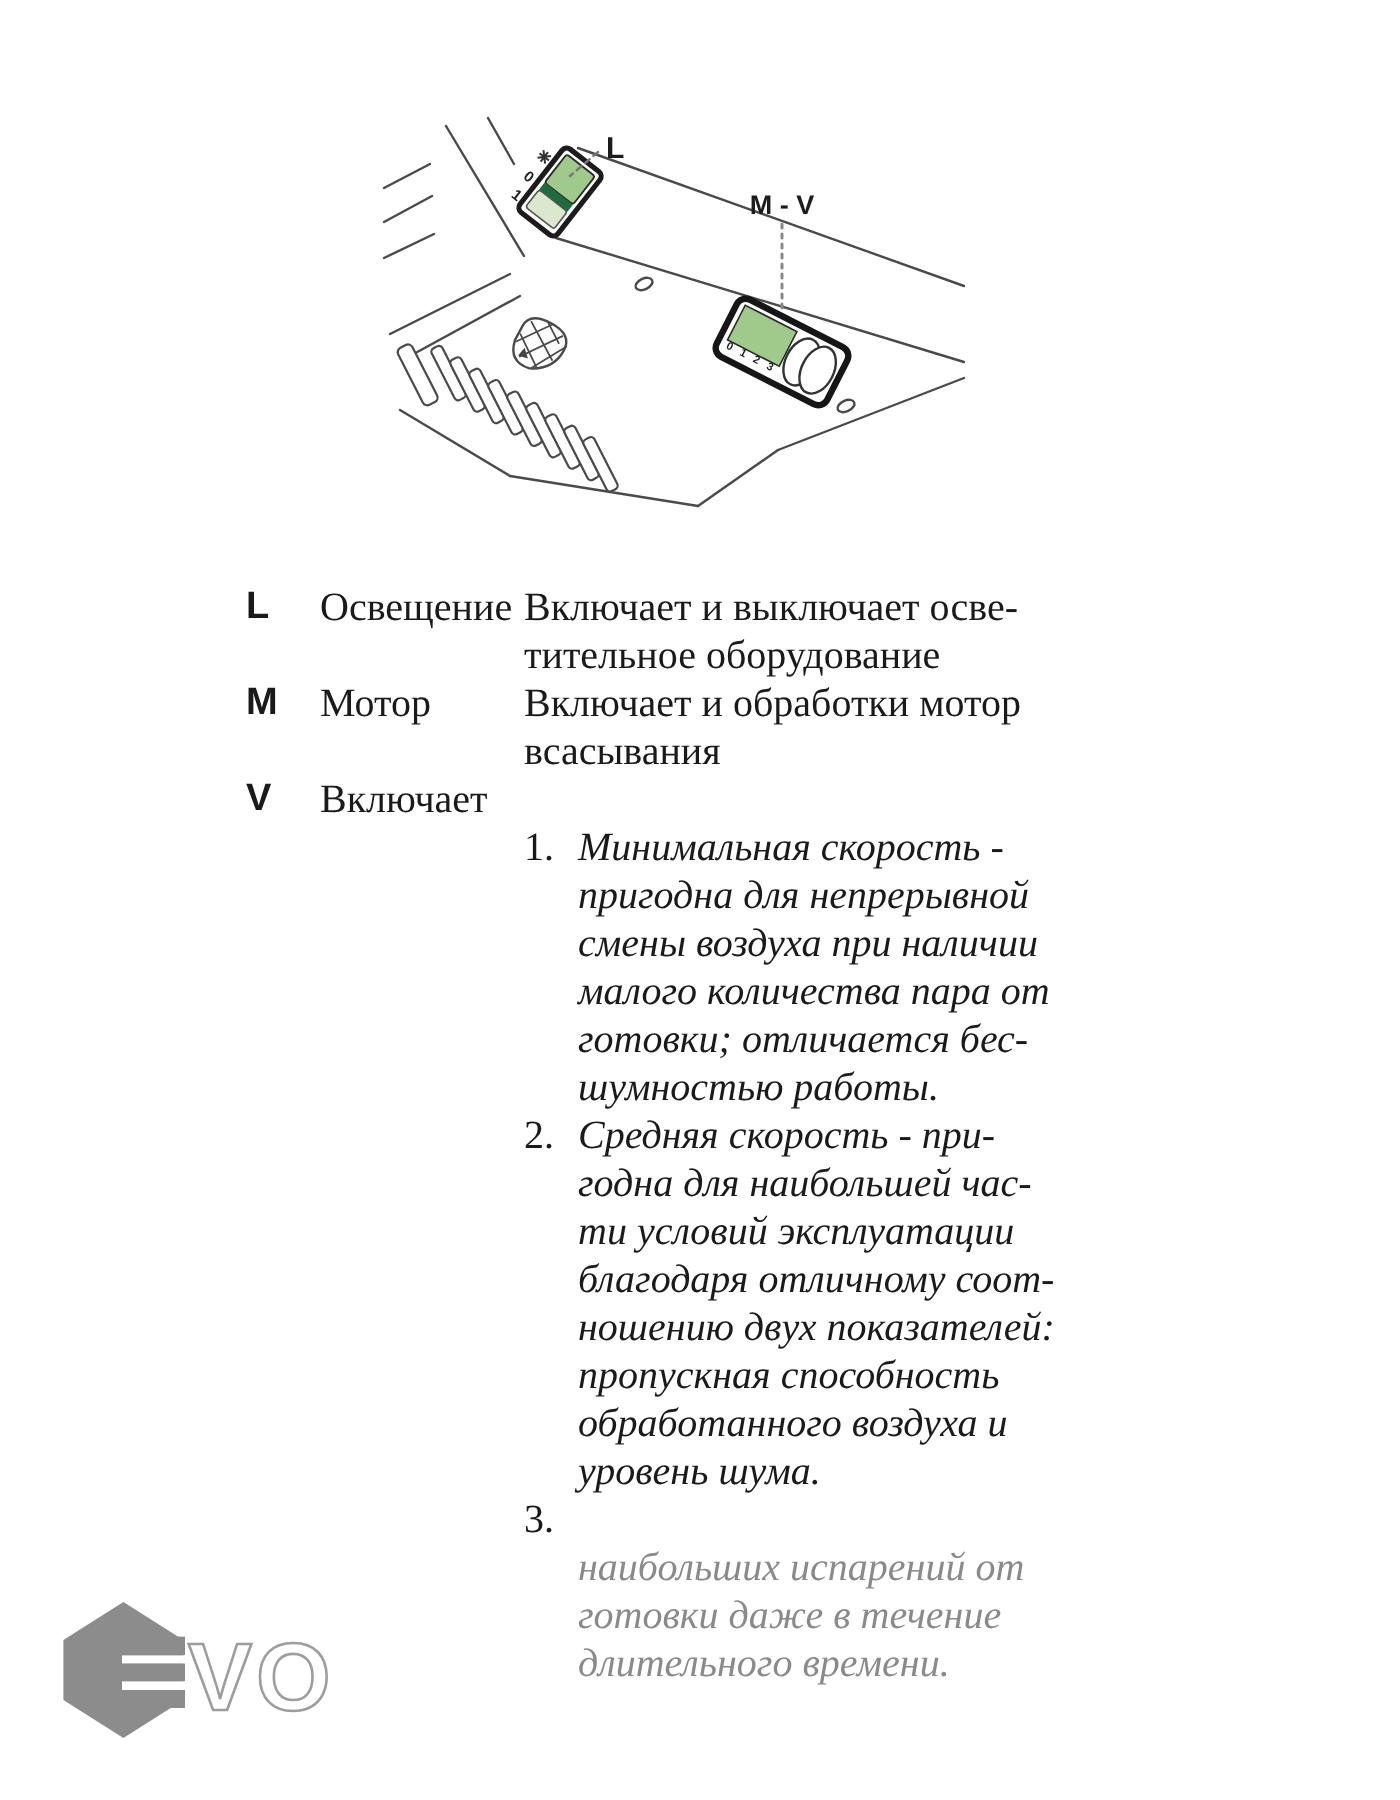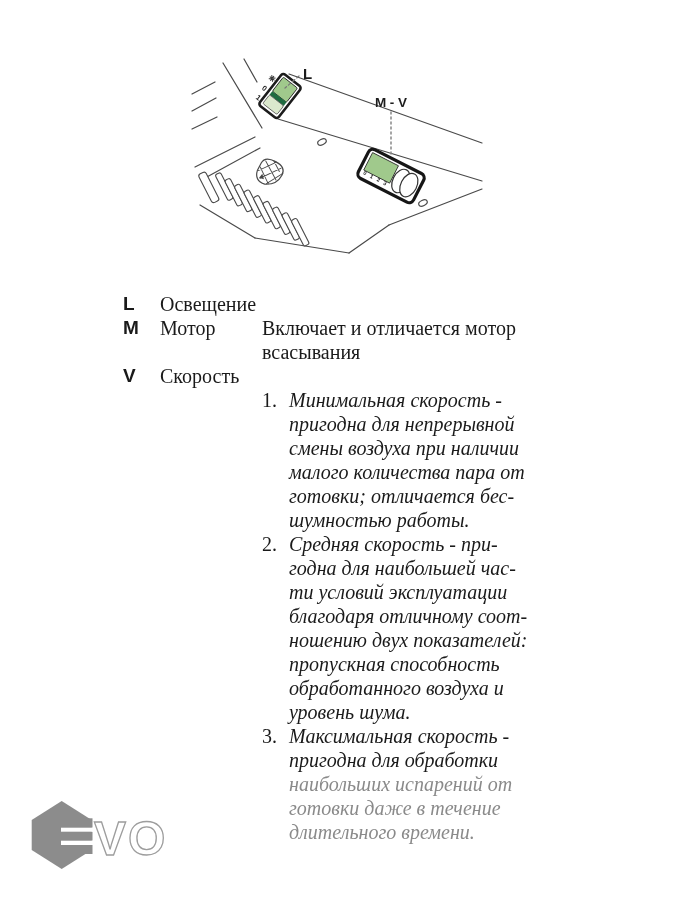--- a/index.html
+++ b/index.html
@@ -125,30 +125,32 @@
   <path class="ln" d="M114,28 L100,40" stroke-dasharray="3,2.5" style="stroke:#777"></path>
   <text class="diag-label" x="118" y="31" font-size="15">L</text>
   <path class="ln" d="M206,64 L206,108" stroke-dasharray="2,3" style="stroke:#888;stroke-width:1.5"></path>
   <text class="diag-label" x="206" y="59" font-size="13.5" text-anchor="middle">M - V</text>
 </svg>
 
 <div class="controls">
   <div class="ctl-row">
     <div class="ctl-key">L</div>
     <div class="ctl-name">Освещение</div>
+    <div class="ctl-desc">Включает и выключает осве-
+тительное оборудование</div>
   </div>
   <div class="ctl-row">
     <div class="ctl-key">M</div>
     <div class="ctl-name">Мотор</div>
-    <div class="ctl-desc">Включает и отличается мотор
+    <div class="ctl-desc">Включает и обработки мотор
 всасывания</div>
   </div>
   <div class="ctl-row">
     <div class="ctl-key">V</div>
-    <div class="ctl-name">Скорость</div>
+    <div class="ctl-name">Включает</div>
   </div>
   <div class="speed-list">
     <div class="li">
       <span class="li-num">1.</span>
       <span class="li-text">Минимальная скорость -
 пригодна для непрерывной
 смены воздуха при наличии
 малого количества пара от
 готовки; отличается бес-
 шумностью работы.</span>
@@ -159,22 +161,21 @@
 годна для наибольшей час-
 ти условий эксплуатации
 благодаря отличному соот-
 ношению двух показателей:
 пропускная способность
 обработанного воздуха и
 уровень шума.</span>
     </div>
     <div class="li">
       <span class="li-num">3.</span>
-      <span class="li-text"><span>Максимальная скорость -
-пригодна для обработки</span><span class="gray">
+      <span class="li-text"><span class="gray">
 наибольших испарений от
 готовки даже в течение
 длительного времени.</span></span>
     </div>
   </div>
 </div>
 
 <svg class="watermark" viewBox="0 0 230 90">
   <polygon points="35.7,5 5.7,24 5.7,54 35.7,73 65.7,54 65.7,24" fill="#8c8c8c"></polygon>
   <g>

